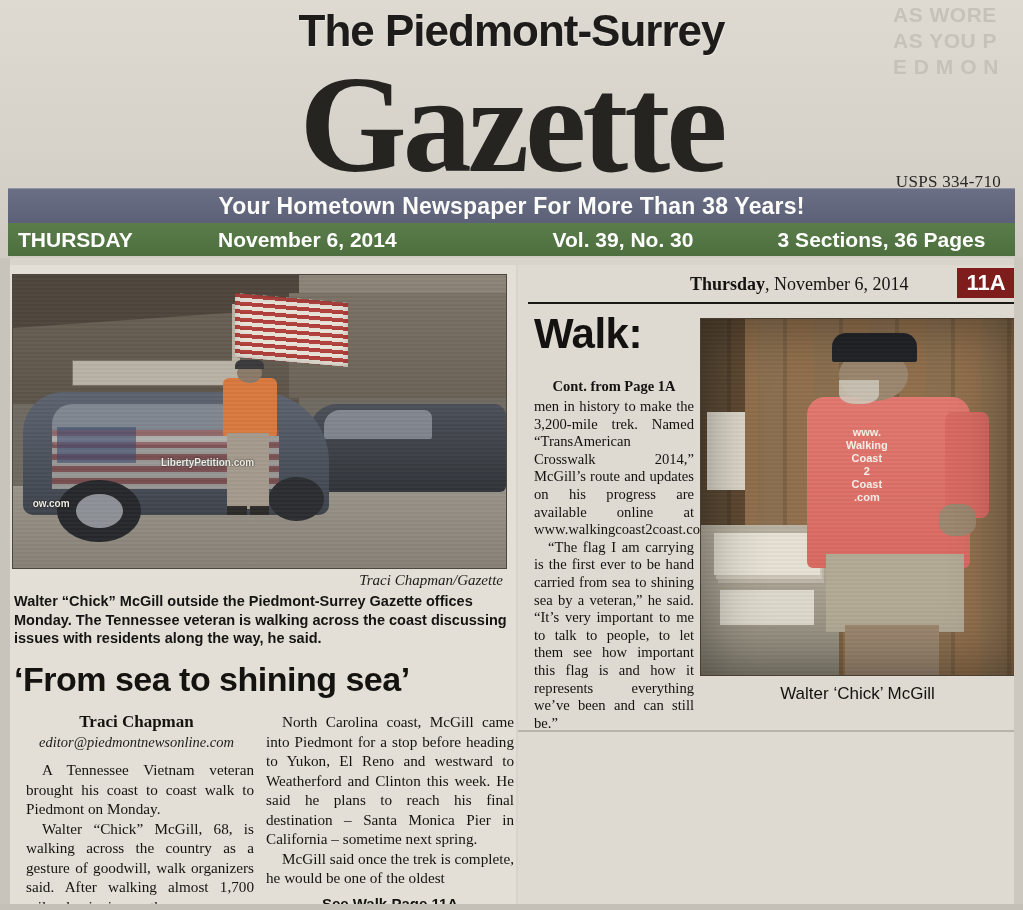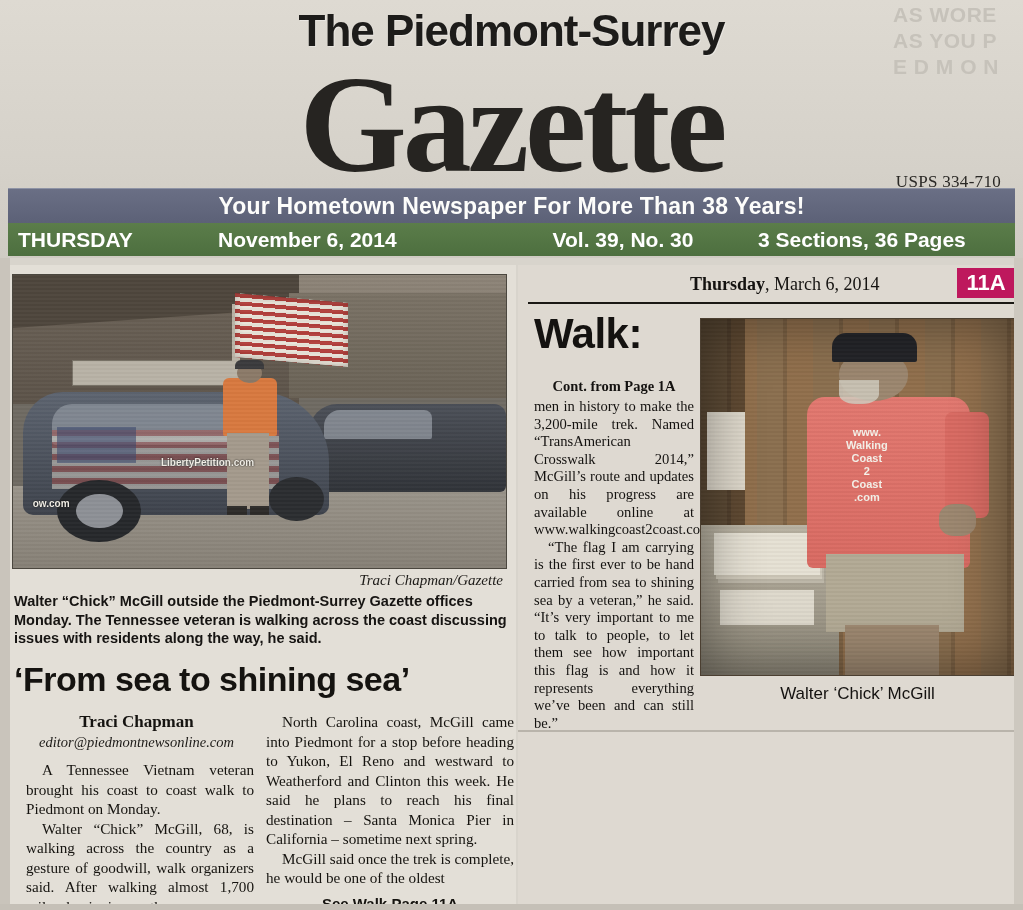--- a/index.html
+++ b/index.html
@@ -85,21 +85,21 @@
     color: #ffffff;
     font-family: "Liberation Sans", sans-serif;
     font-weight: bold;
     font-size: 21px;
     display: flex; align-items: center;
   }
   .info-bar .cell { padding: 0 10px; }
   .ib-day   { width: 200px; text-align: left; padding-left: 18px; }
   .ib-date  { width: 290px; text-align: left; }
   .ib-vol   { width: 250px; text-align: center; }
-  .ib-sec   { flex: 1; text-align: left; padding-right: 18px; }
+  .ib-sec   { flex: 1; text-align: center; padding-right: 18px; }
 
   
   .left-col {
     position: absolute; left: 8px; top: 265px; width: 508px; height: 640px;
     background: #e3dfd7;
     padding: 4px 8px 0 8px;
   }
   .right-col {
     position: absolute; left: 518px; top: 265px; width: 497px; height: 640px;
     background: #ded9d1;
@@ -177,21 +177,21 @@
 
   
   .rc-dateline {
     position: absolute; left: 690px; top: 274px;
     font-family: "Liberation Serif", serif;
     font-size: 18px; color: #141210;
   }
   .rc-dateline b { font-weight: bold; }
   .pagebox {
     position: absolute; left: 957px; top: 268px; width: 58px; height: 30px;
-    background: #be185d; color: #ffffff;
+    background: #7f1d1d; color: #ffffff;
     font-family: "Liberation Sans", sans-serif;
     font-weight: bold; font-size: 22px;
     display: flex; align-items: center; justify-content: center;
   }
   .rc-rule {
     position: absolute; left: 528px; top: 302px; width: 487px; height: 2px;
     background: #1a1814;
   }
   .walk-head {
     position: absolute; left: 534px; top: 310px;
@@ -366,21 +366,21 @@
     <p>Walter “Chick” McGill, 68, is walking across the country as a gesture of goodwill, walk organizers said. After walking almost 1,700 miles, beginning on the</p>
   </div>
 
   <div class="story-col-b">
     <p>North Carolina coast, McGill came into Piedmont for a stop before heading to Yukon, El Reno and westward to Weatherford and Clinton this week. He said he plans to reach his final destination – Santa Monica Pier in California – sometime next spring.</p>
     <p>McGill said once the trek is complete, he would be one of the oldest</p>
     <p class="jumpline">See Walk Page 11A</p>
   </div>
 
   <div class="rc-dateline">
-    <b>Thursday</b><span>, March 6, 2014</span>
+    <b>Thursday</b><span>, November 6, 2014</span>
   </div>
   <div class="pagebox">11A</div>
   <div class="rc-rule"></div>
 
   <div class="walk-head">Walk:</div>
   <div class="cont-from">Cont. from Page 1A</div>
 
   <div class="walk-text">
     <p class="noind">men in history to make the 3,200-mile trek. Named “TransAmerican Crosswalk 2014,” McGill’s route and updates on his progress are available online at www.walkingcoast2coast.com.</p>
     <p>“The flag I am carrying is the first ever to be hand carried from sea to shining sea by a veteran,” he said. “It’s very important to me to talk to people, to let them see how important this flag is and how it represents everything we’ve been and can still be.”</p>

